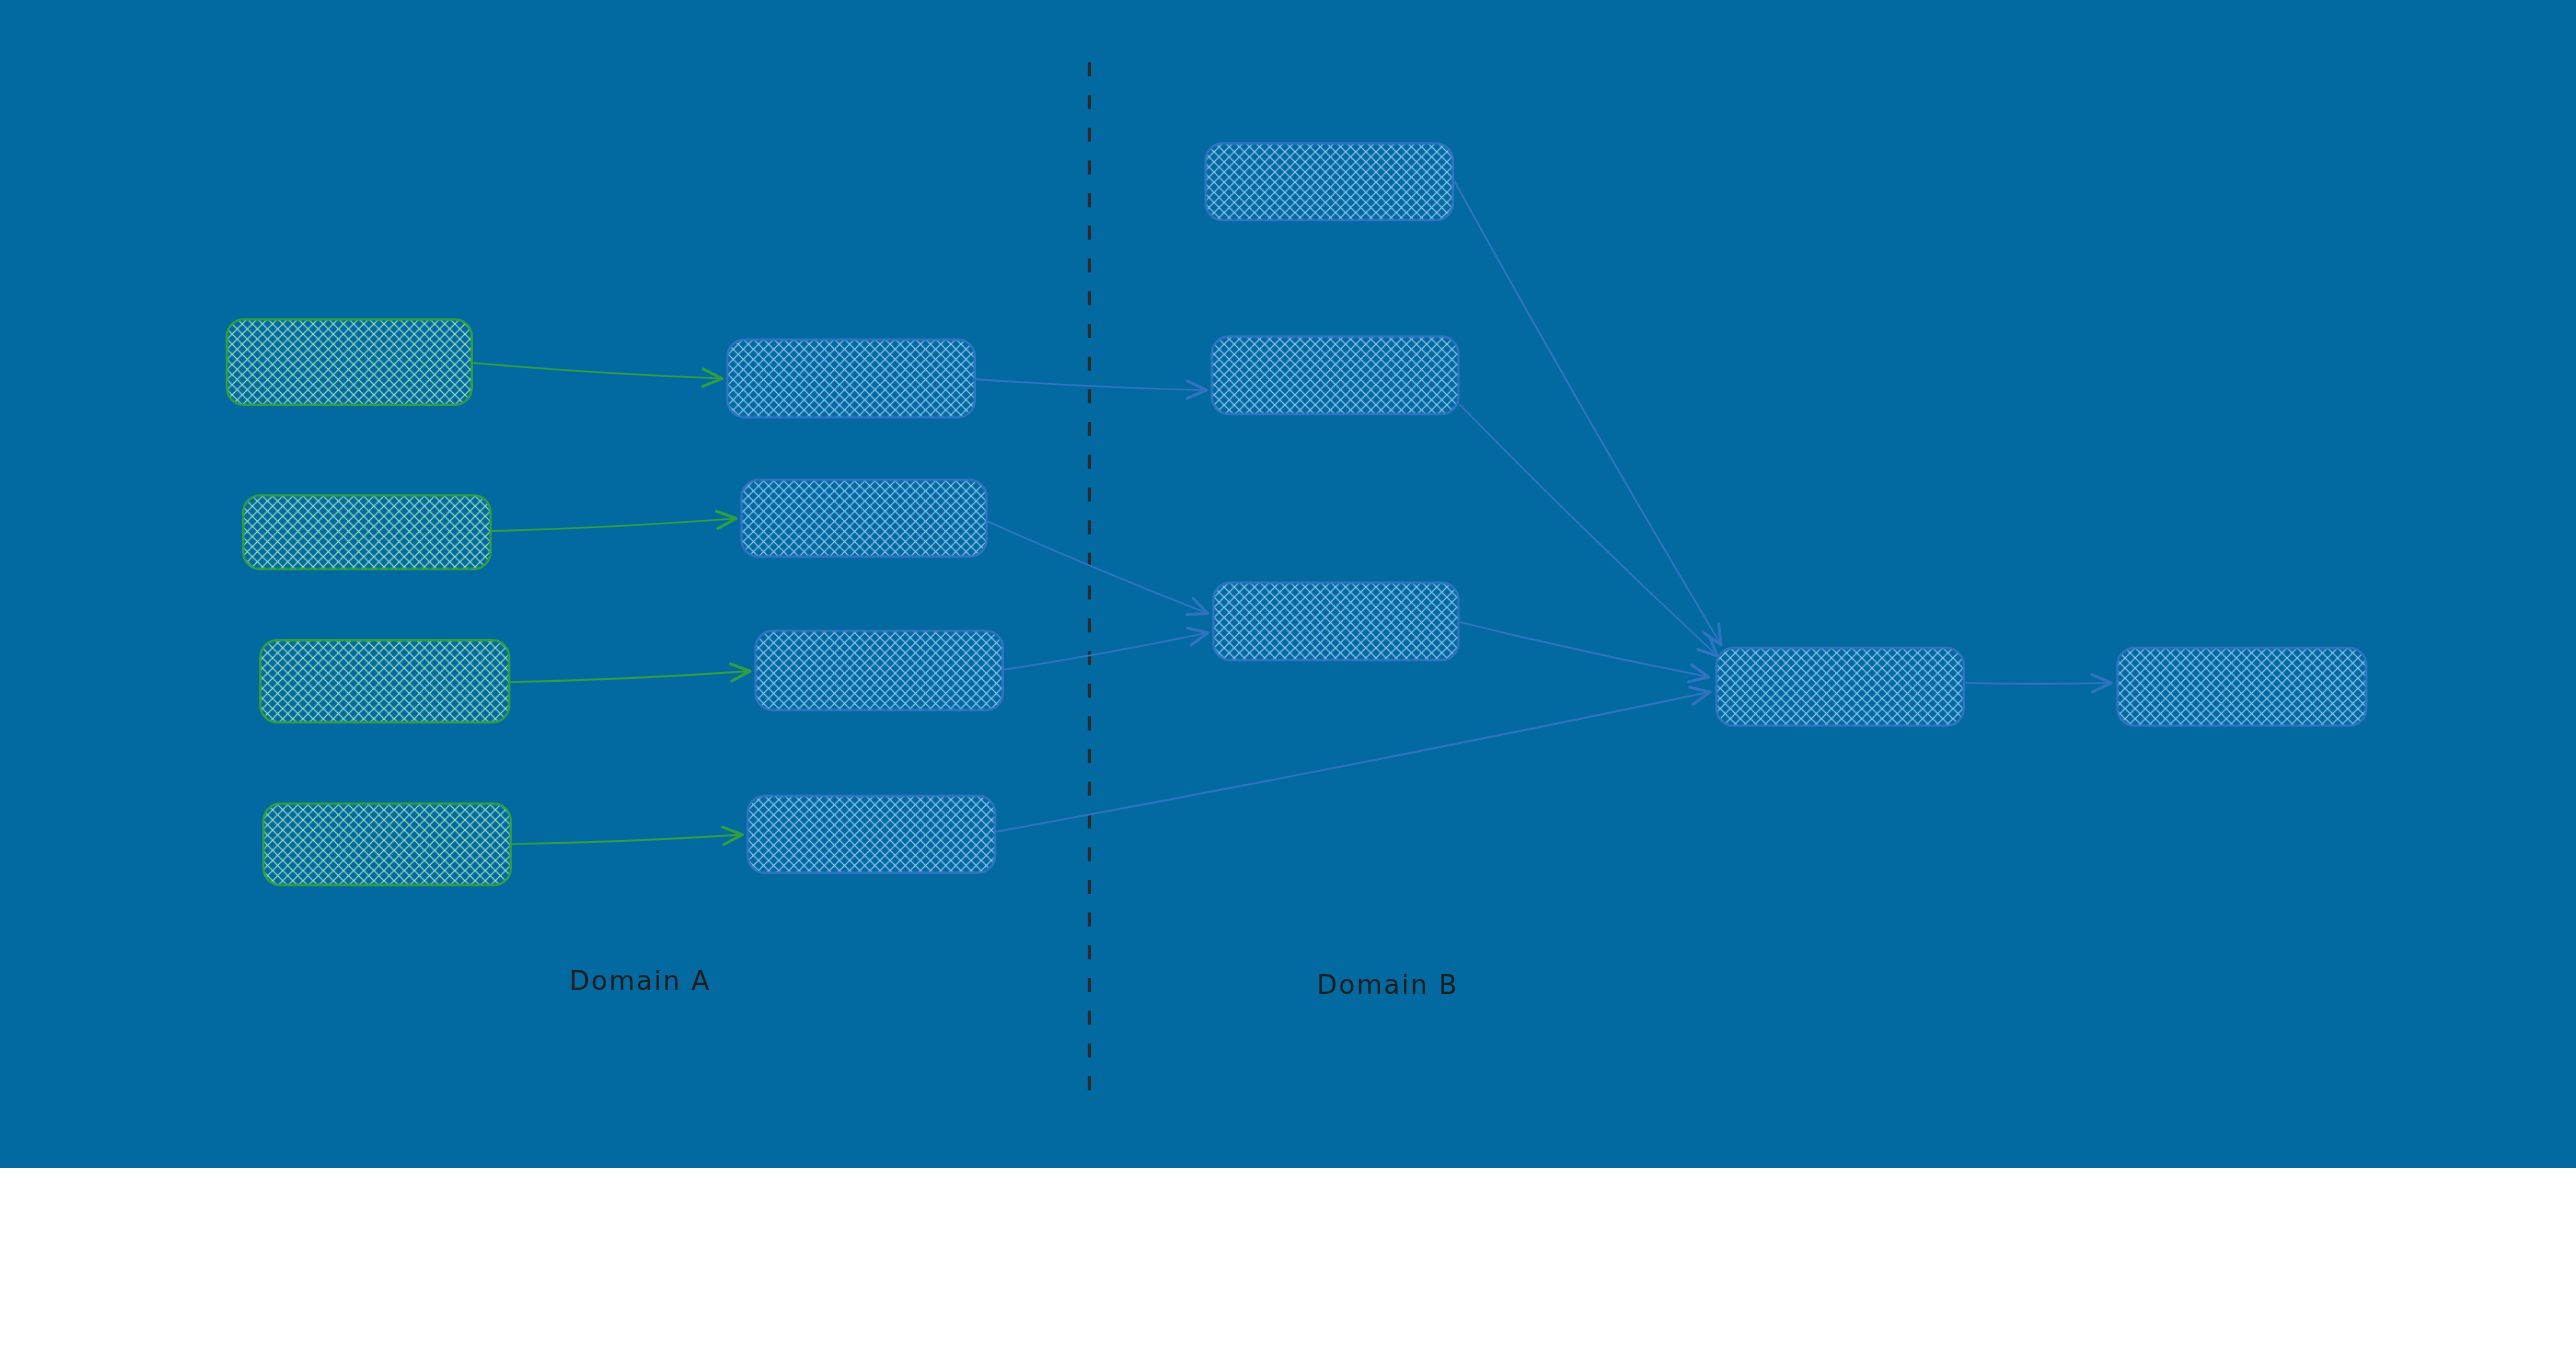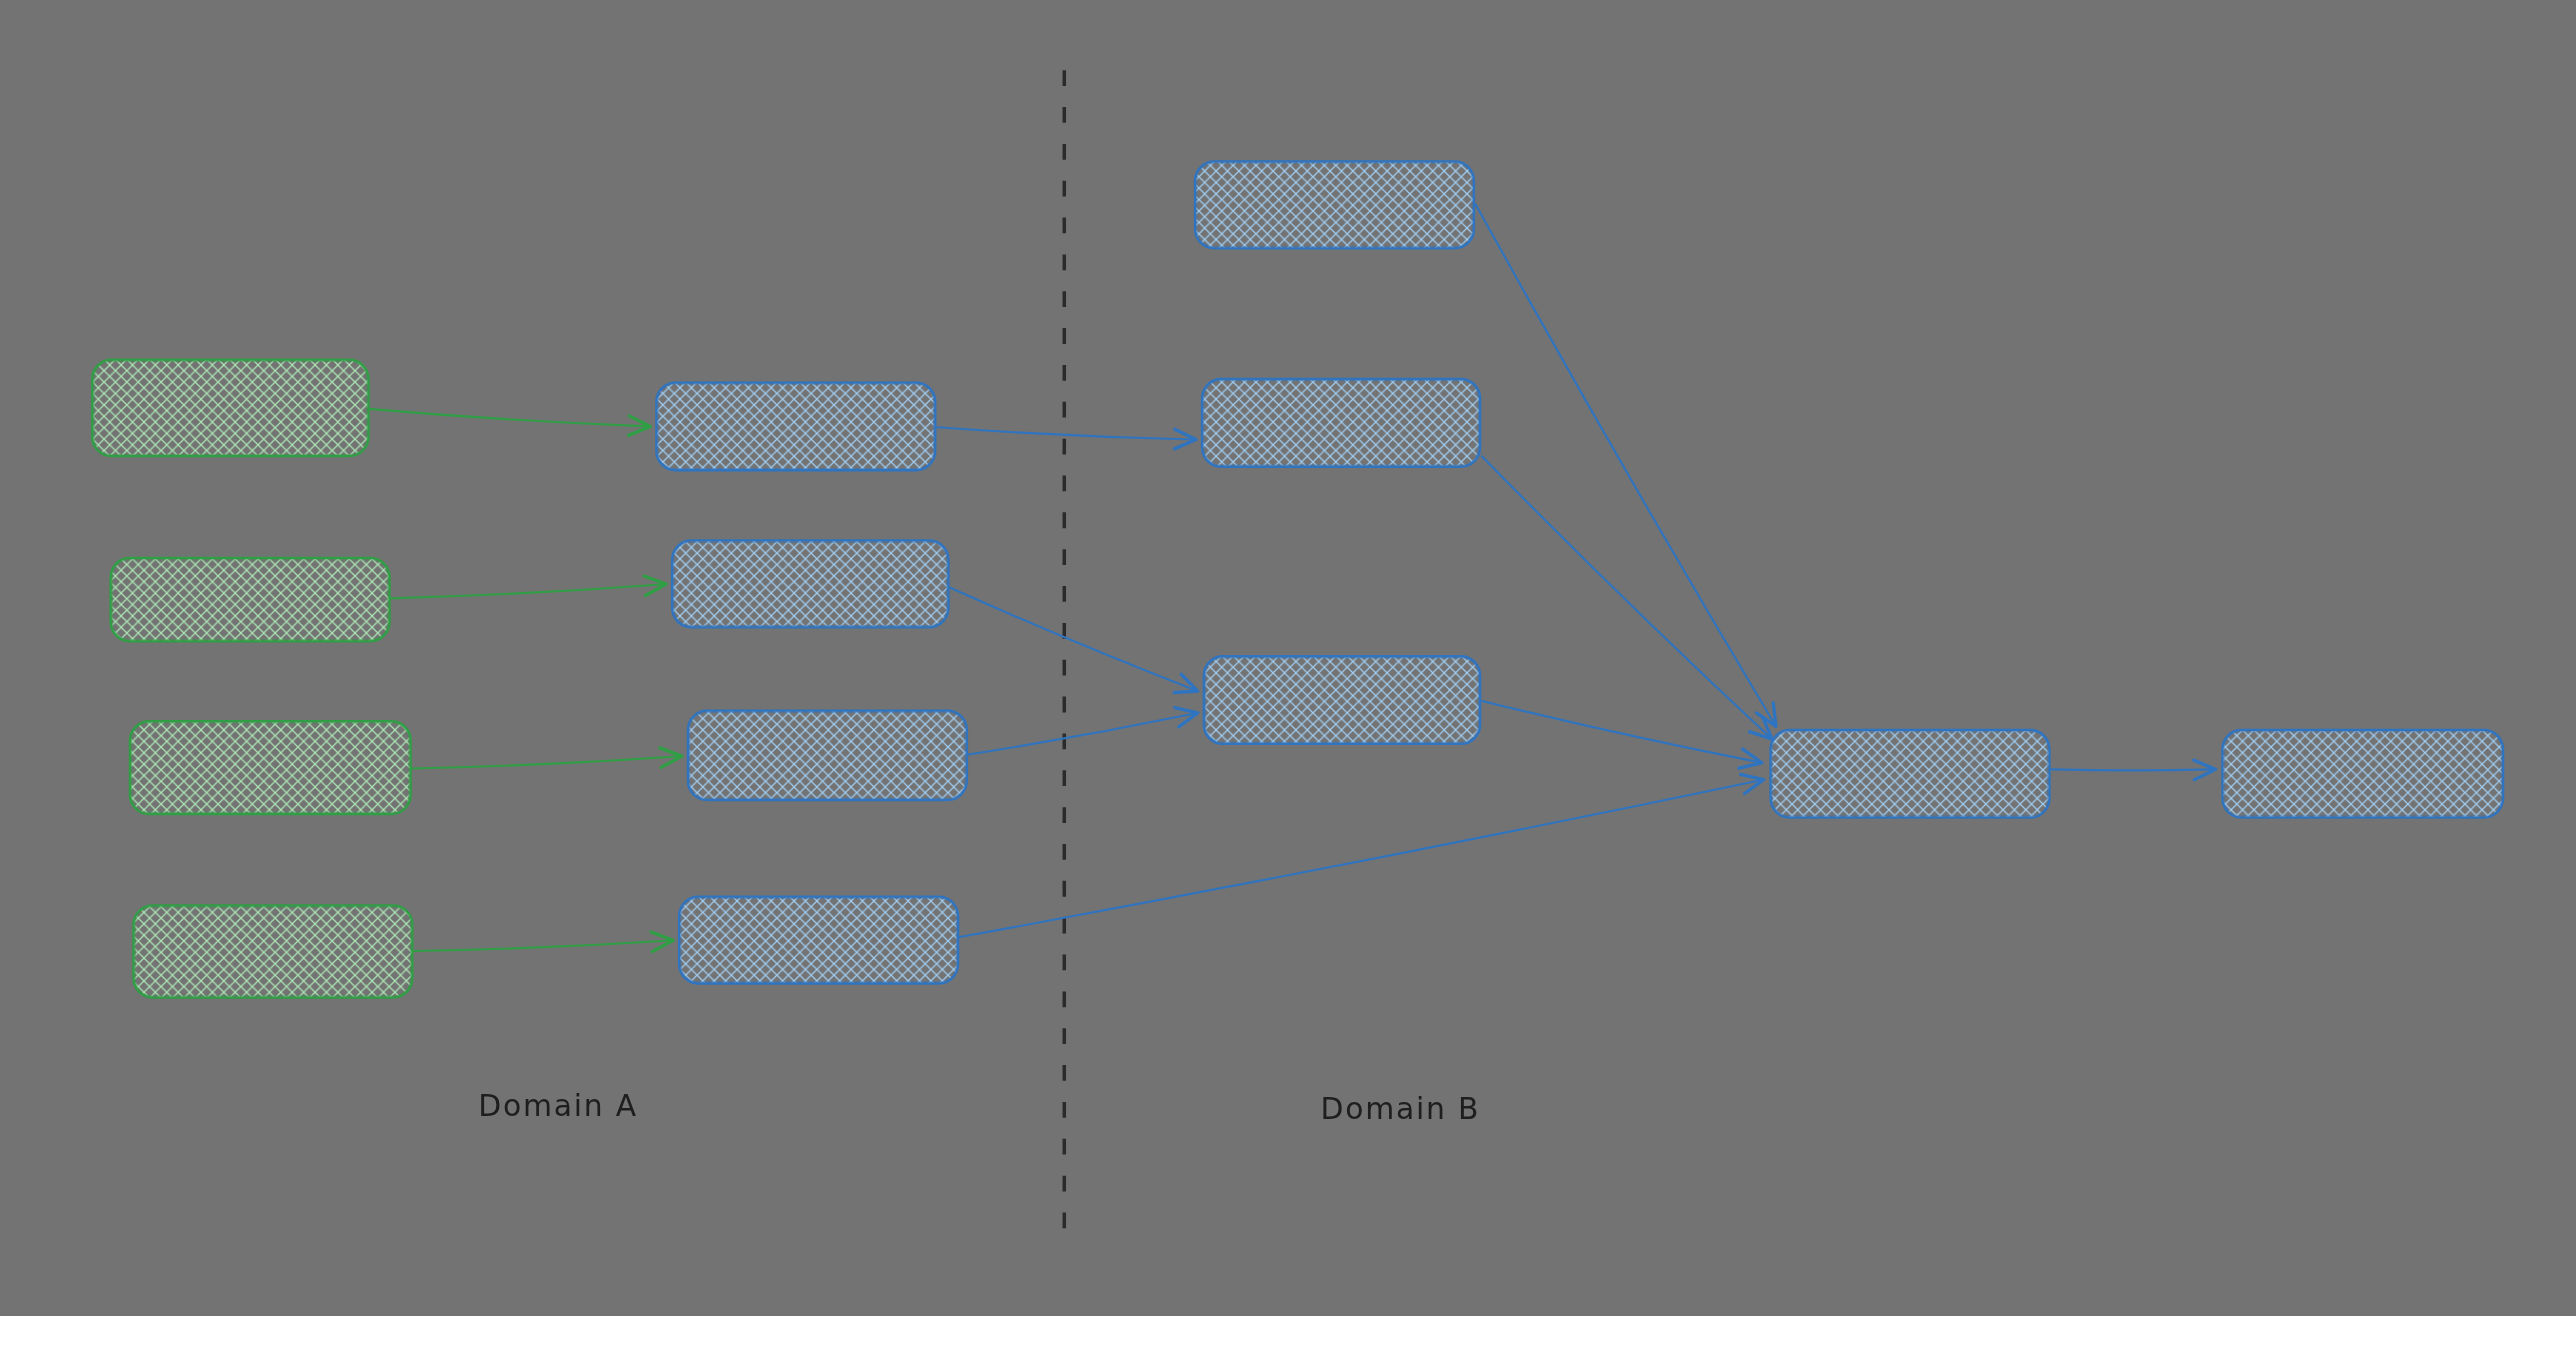--- a/index.html
+++ b/index.html
@@ -3,23 +3,23 @@
 <meta charset="utf-8">
 <style>
   html, body {
     margin: 0;
     padding: 0;
     background: #ffffff;
     font-family: "DejaVu Sans", "Liberation Sans", sans-serif;
   }
   .stage {
     width: 2576px;
-    height: 1316px;
+    height: 1168px;
     position: relative;
-    background: #737373;
+    background: #0369a1;
     overflow: hidden;
   }
   svg { display: block; width: 100%; height: 100%; }
   .diagram-label {
     letter-spacing: 2px;
     font-family: "DejaVu Sans", "Liberation Sans", sans-serif;
   }
 </style>
 </head>
 <body>

